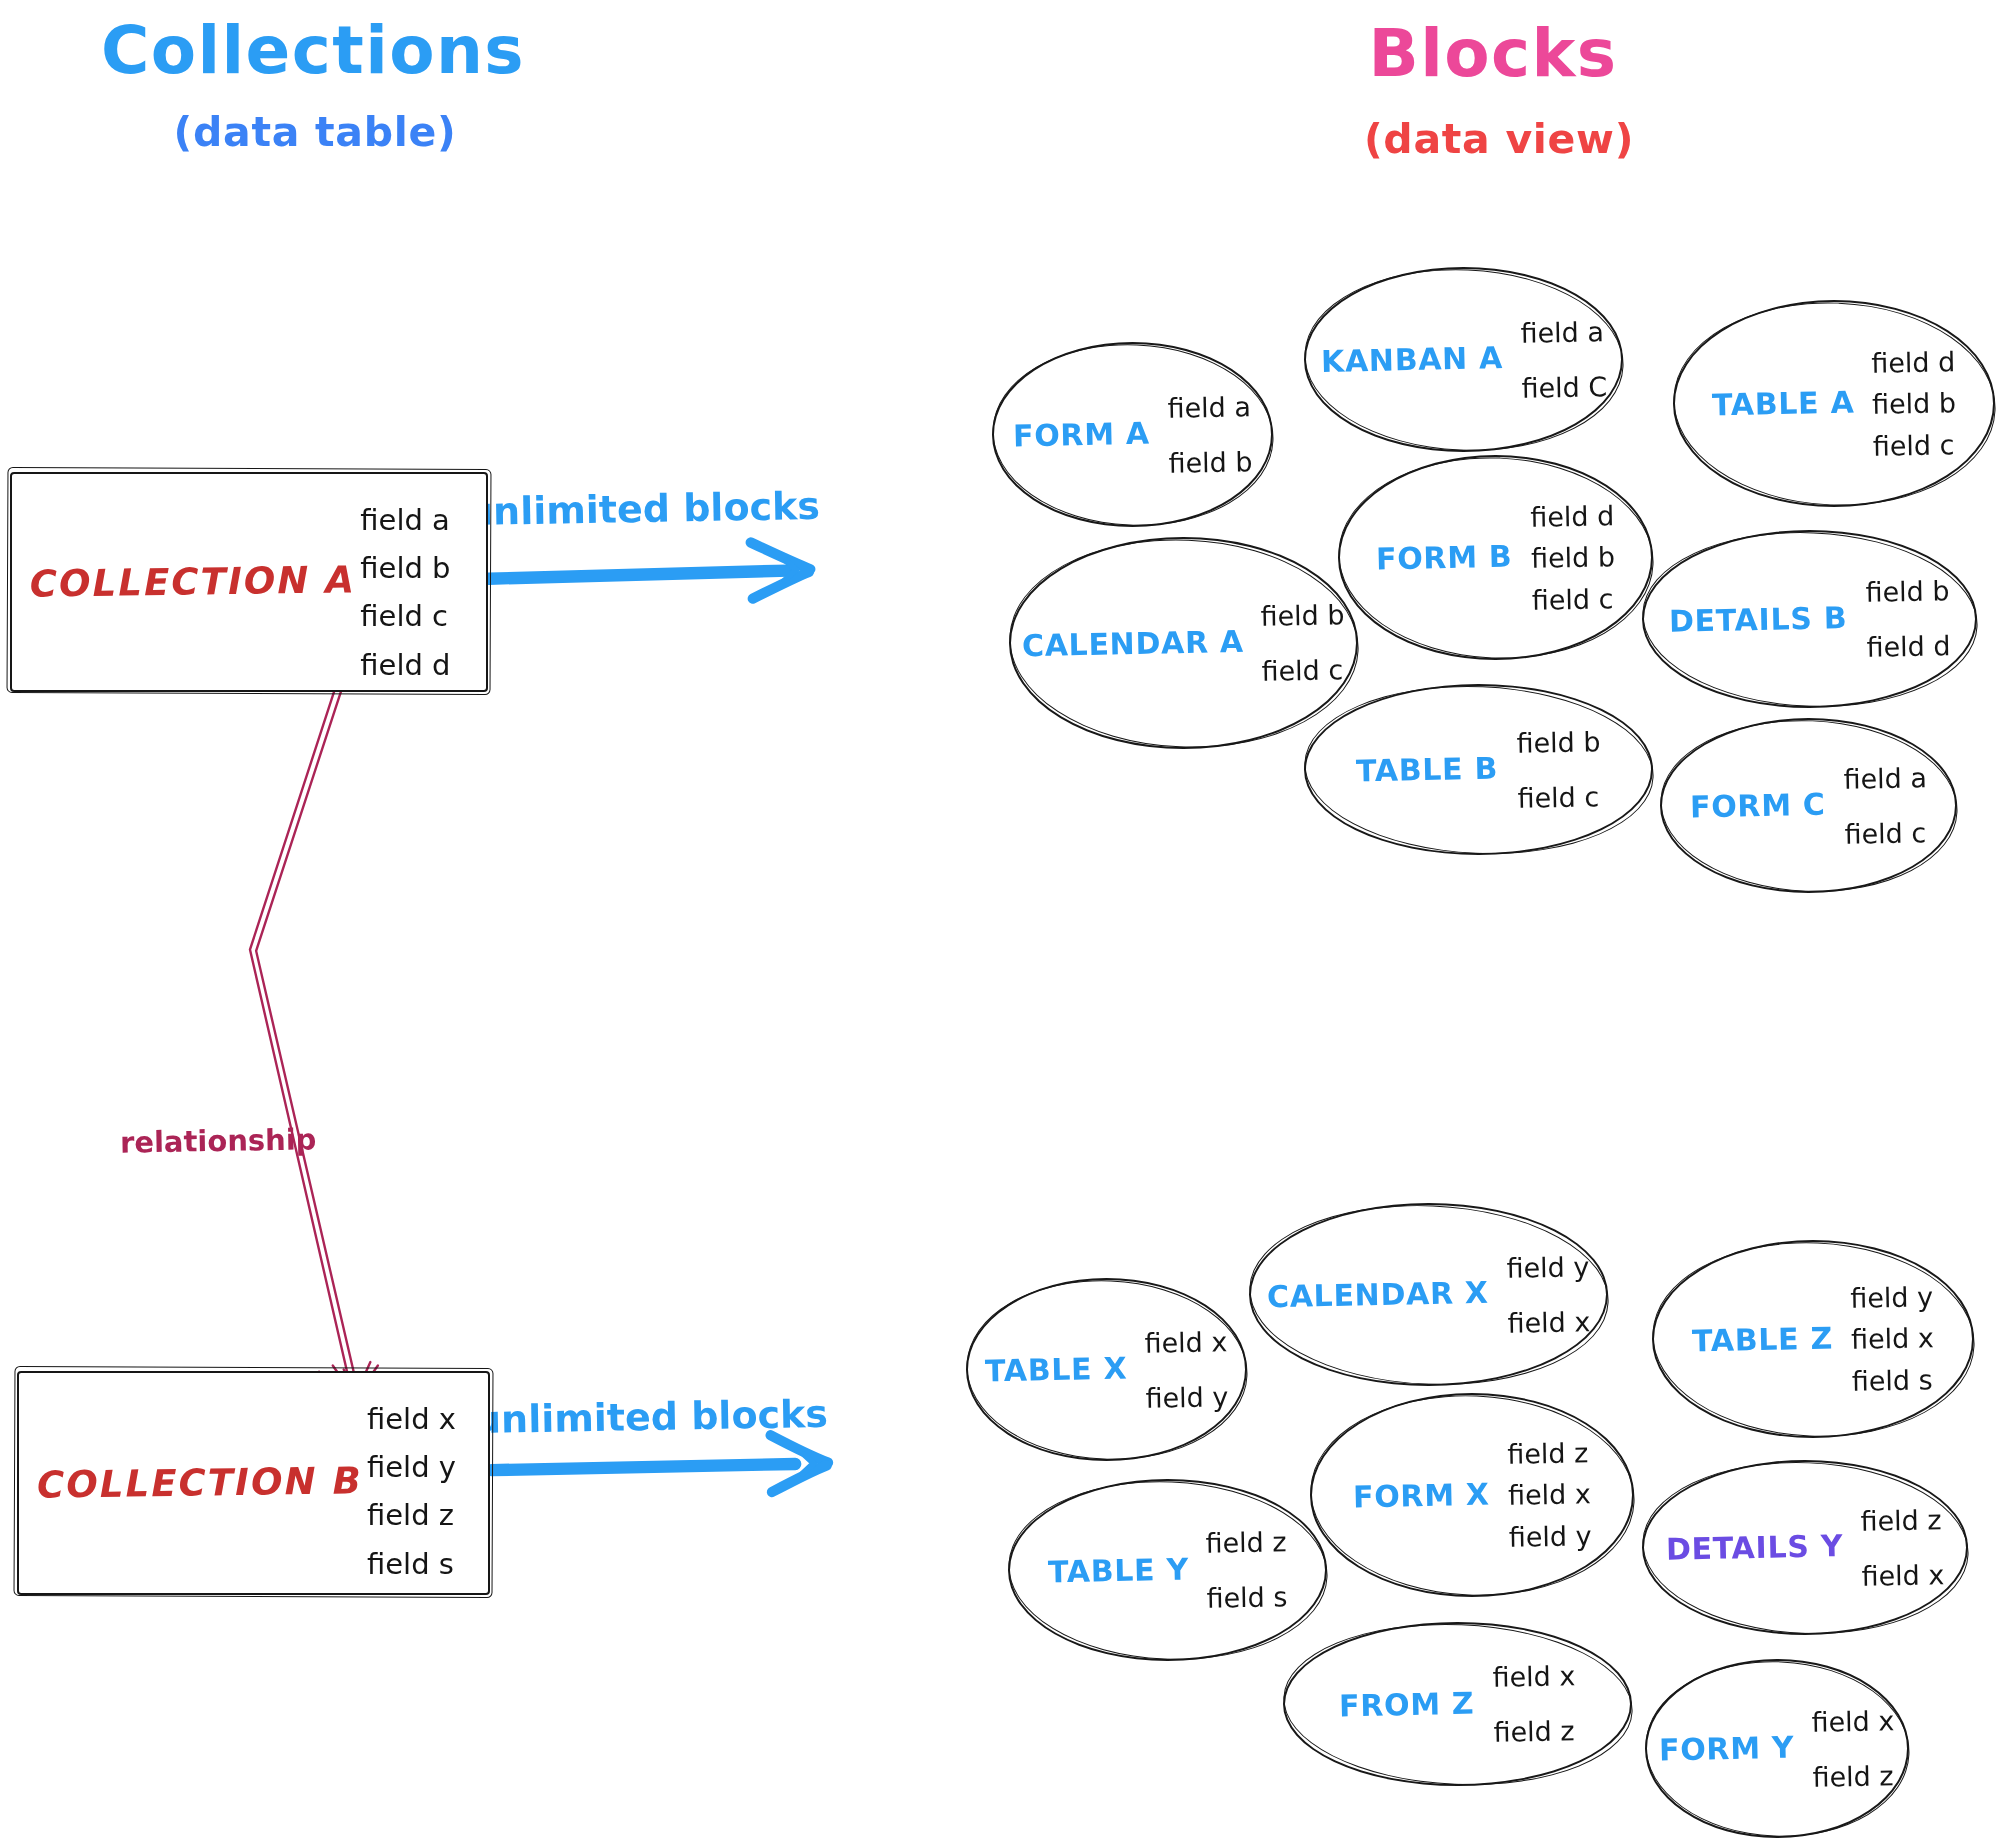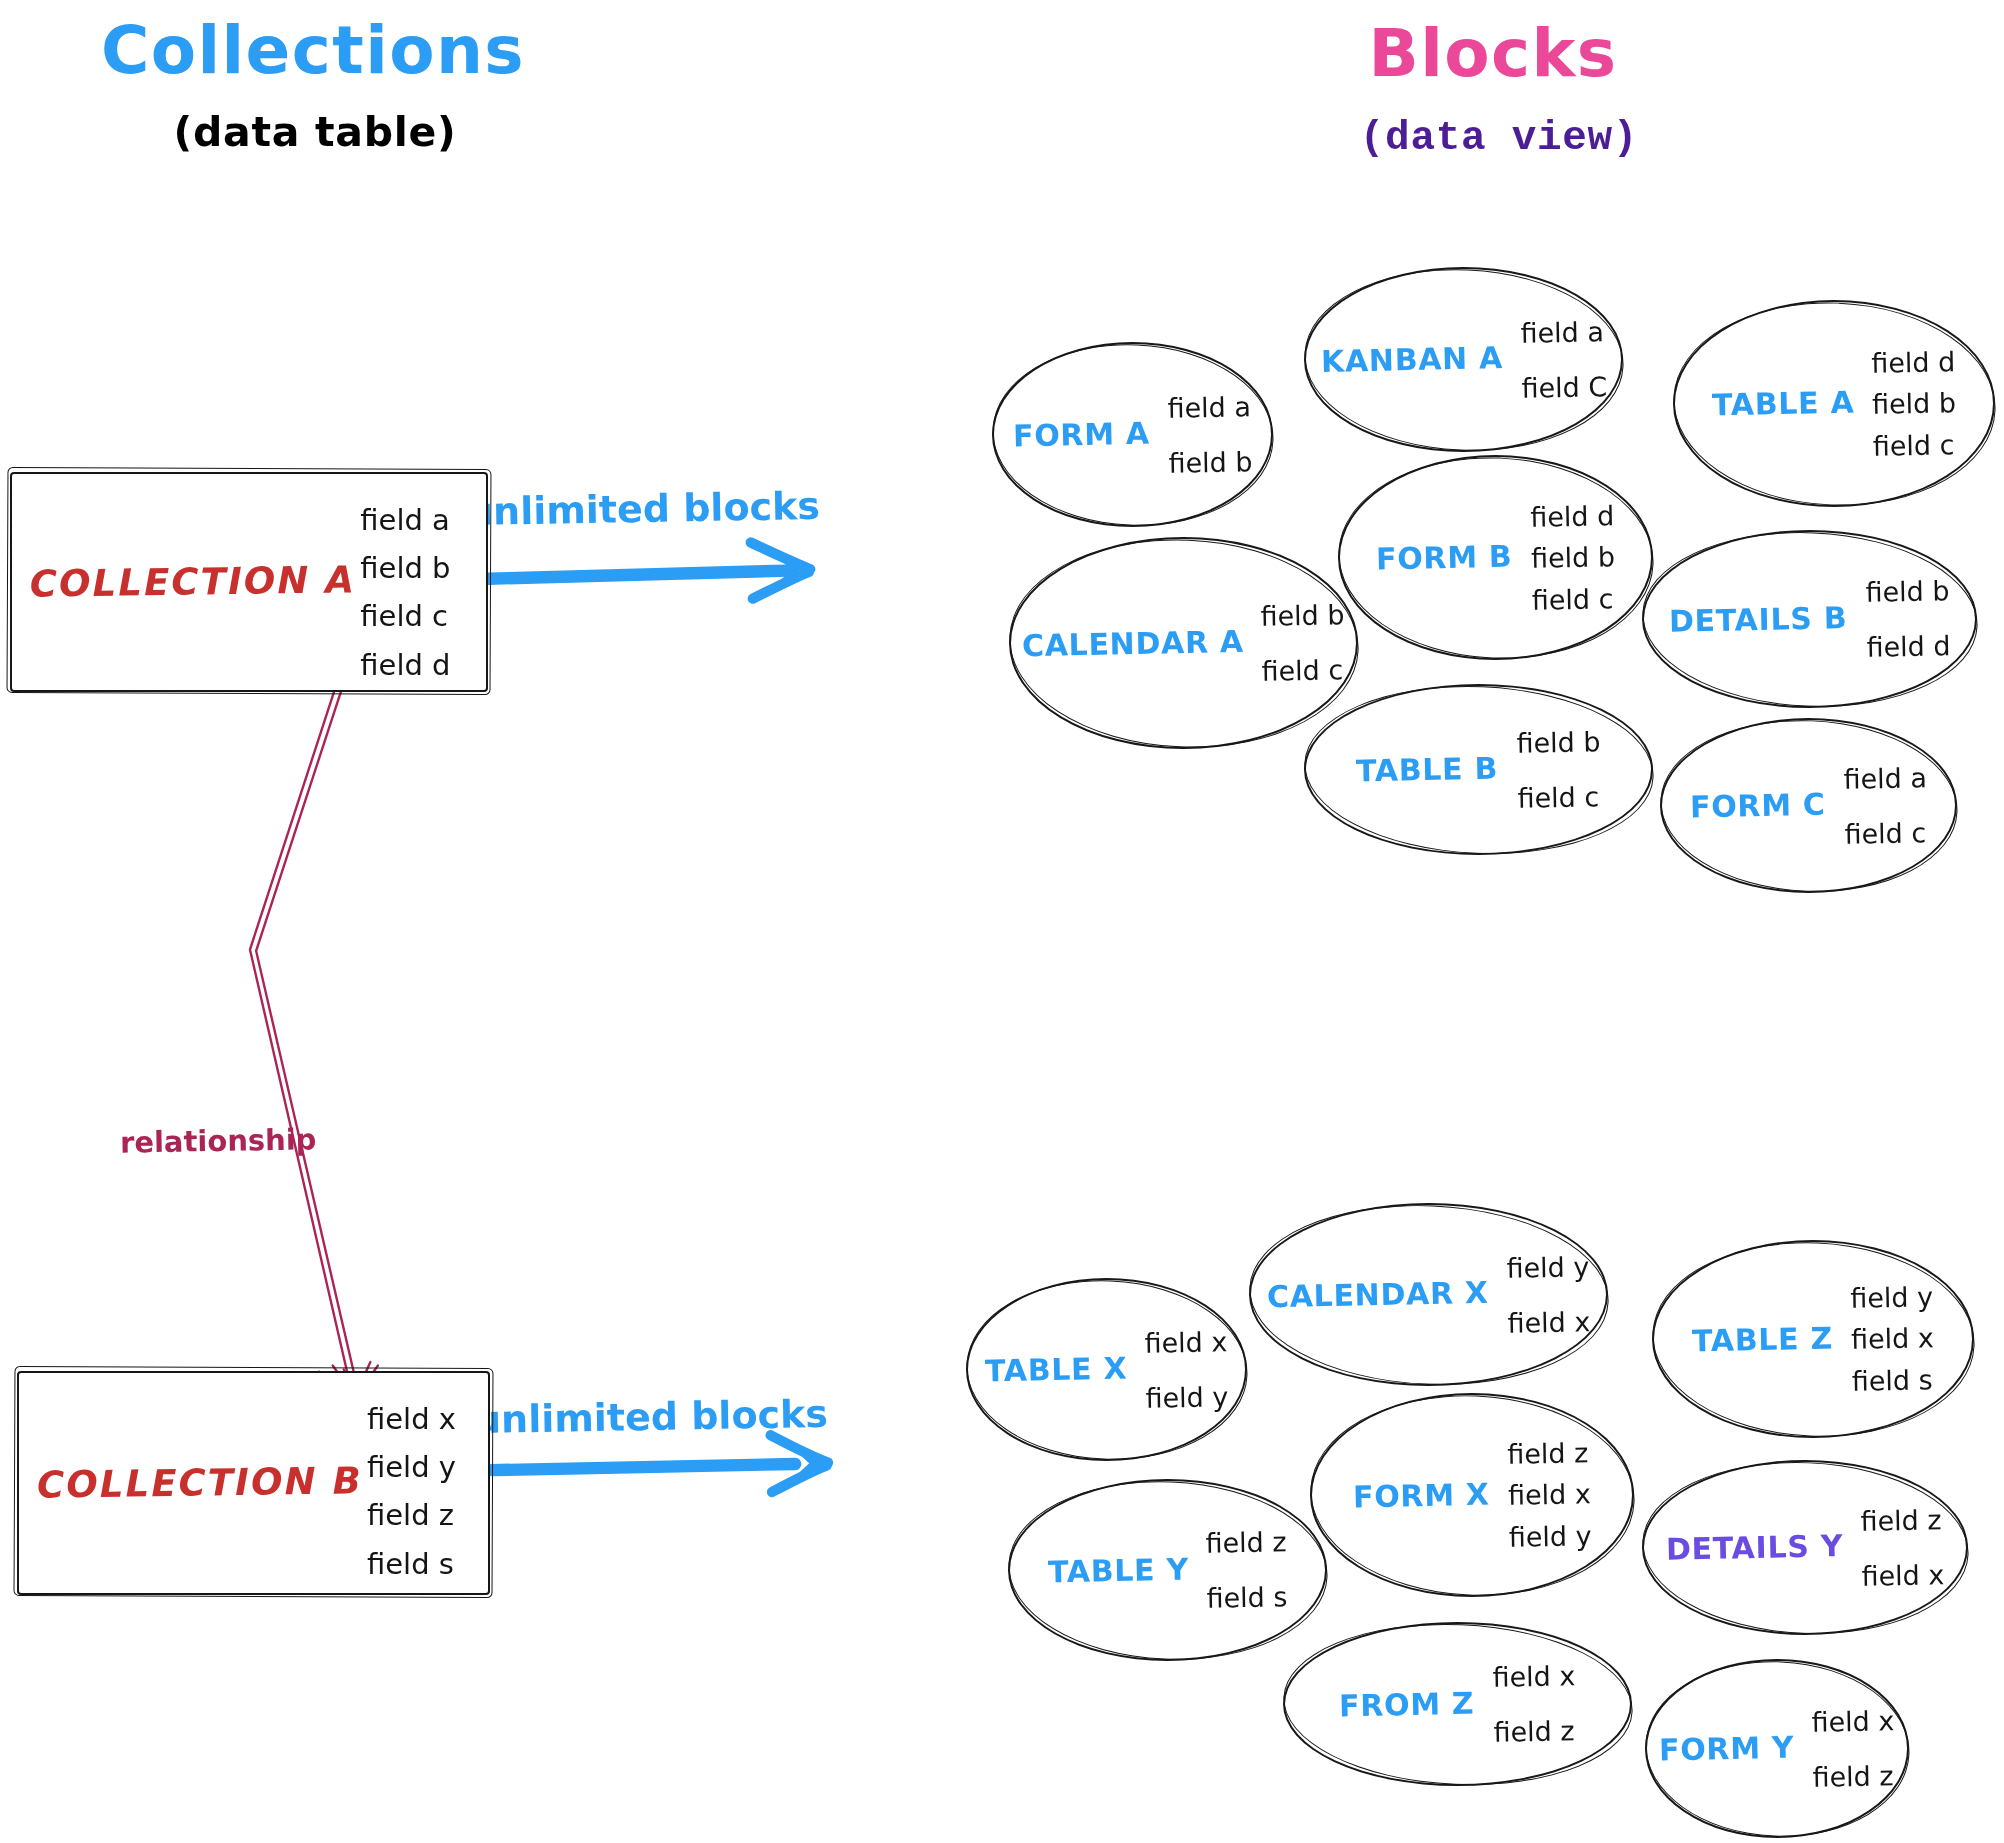--- a/index.html
+++ b/index.html
@@ -58,23 +58,23 @@
     transform:rotate(-1deg);
   }
   svg.overlay { position:absolute; left:0; top:0; pointer-events:none; }
 </style>
 </head>
 <body>
 
 <div id="canvas">
 
   <div class="title" style="left: 313px; top: 12.3px; color: rgb(43, 157, 244);">Collections</div>
-  <div class="subtitle" style="left: 315px; top: 108px; color: #000000;">(data table)</div>
+  <div class="subtitle" style="left: 315px; top: 108px; color: #3b82f6;">(data table)</div>
   <div class="title" style="left: 1493px; top: 15px; color: #ec4899;">Blocks</div>
-  <div class="subtitle" style="left: 1499px; top: 115px; color: #4c1d95; font-family: Liberation Mono, monospace;">(data view)</div>
+  <div class="subtitle" style="left: 1499px; top: 115px; color: #ef4444;">(data view)</div>
 
   <svg class="overlay" width="2005" height="1843" viewBox="0 0 2930 2694">
 
     <g stroke="#2b9df4" fill="none" stroke-linecap="round">
       <path d="M714 846 L1152 834" stroke-width="18"></path>
       <path d="M1097 793 C1142 814, 1166 825, 1184 832" stroke-width="15"></path>
       <path d="M1100 875 C1140 855, 1164 843, 1182 836" stroke-width="15"></path>
       <path d="M1149 820 L1163 833 L1147 848" stroke-width="9"></path>
     </g>
 

